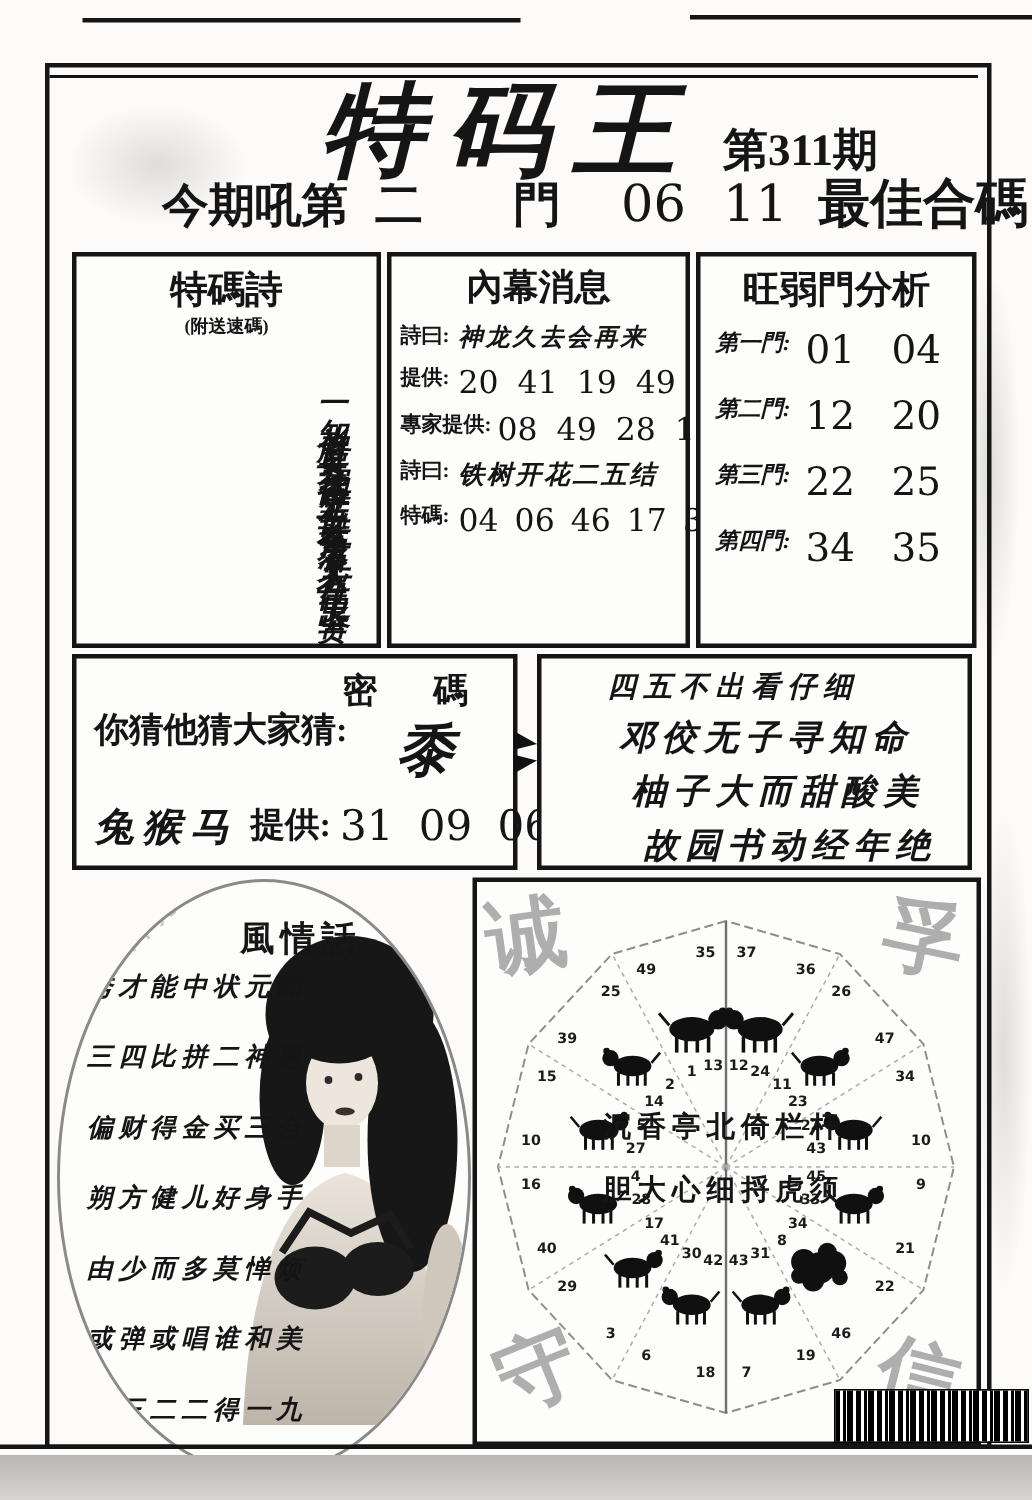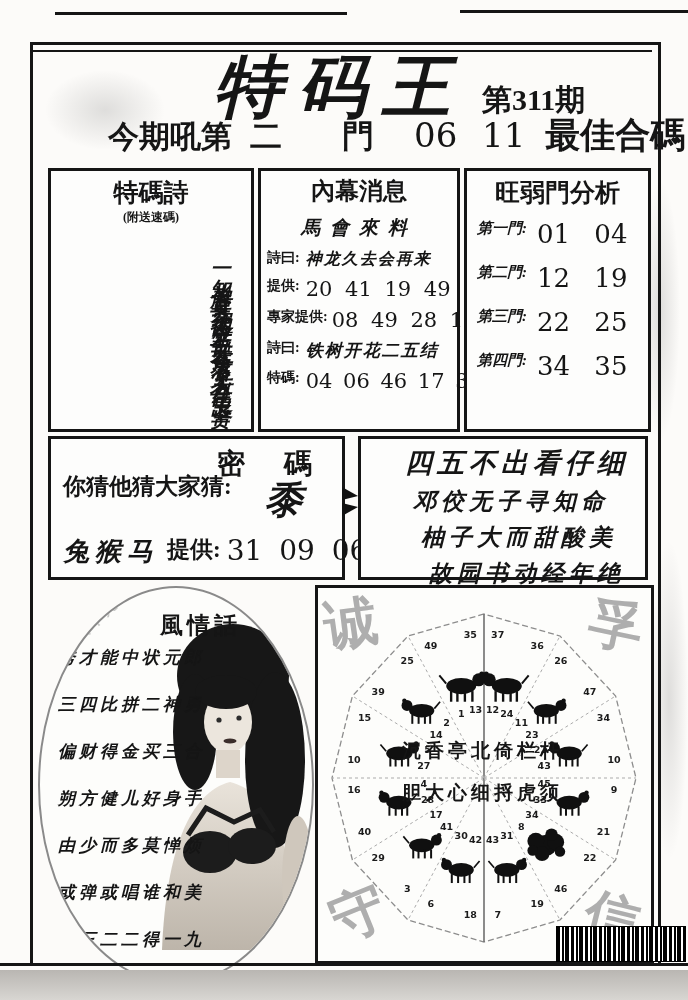--- a/index.html
+++ b/index.html
@@ -57,21 +57,20 @@
   <div class="vpoem callig abs" style="left:8px;right:8px;top:62px;height:190px;font-size:20px;justify-content:center;display:flex;">
     <div>一知半解且要九</div>
     <div>家徒四壁无生计</div>
     <div>躲在角落不见人</div>
     <div>五百年中出圣贤</div>
   </div>
 </div>
 
 <div class="box" style="left:258px;top:168px;width:196px;height:258px;">
   <div class="center label" style="font-size:24px;margin-top:4px;">內幕消息</div>
-  <div class="center callig" style="font-size:19px;letter-spacing:10px;margin-top:8px;">馬會來料</div>
   <div style="padding:8px 6px 0 6px;">
     <div class="row-line" style="margin-bottom:7px;">
       <span class="label nowrap" style="font-size:14px;">詩曰:</span>
       <span class="callig nowrap" style="font-size:16px;margin-left:6px;letter-spacing:2px;">神龙久去会再来</span>
     </div>
     <div class="row-line" style="margin-bottom:7px;">
       <span class="label nowrap" style="font-size:14px;">提供:</span>
       <span class="num nowrap" style="font-size:21px;margin-left:6px;word-spacing:6px;">20 41 19 49 32</span>
     </div>
     <div class="row-line" style="margin-bottom:7px;">
@@ -91,51 +90,51 @@
 
 <div class="box" style="left:464px;top:168px;width:181px;height:258px;">
   <div class="center label" style="font-size:25px;margin-top:5px;">旺弱門分析</div>
   <div style="padding:10px 8px 0 10px;">
     <div class="row-line" style="margin-bottom:14px;">
       <span class="callig nowrap" style="font-size:15px;">第一門:</span>
       <span class="num nowrap" style="font-size:26px;margin-left:10px;word-spacing:16px;">01 04</span>
     </div>
     <div class="row-line" style="margin-bottom:14px;">
       <span class="callig nowrap" style="font-size:15px;">第二門:</span>
-      <span class="num nowrap" style="font-size:26px;margin-left:10px;word-spacing:16px;">12 19</span>
+      <span class="num nowrap" style="font-size:26px;margin-left:10px;word-spacing:16px;">12 20</span>
     </div>
     <div class="row-line" style="margin-bottom:14px;">
       <span class="callig nowrap" style="font-size:15px;">第三門:</span>
       <span class="num nowrap" style="font-size:26px;margin-left:10px;word-spacing:16px;">22 25</span>
     </div>
     <div class="row-line" style="margin-bottom:14px;">
       <span class="callig nowrap" style="font-size:15px;">第四門:</span>
       <span class="num nowrap" style="font-size:26px;margin-left:10px;word-spacing:16px;">34 35</span>
     </div>
   </div>
 </div>
 
 <div class="box" style="left:48px;top:436px;width:291px;height:138px;">
-  <div class="abs label nowrap" style="right:14px;top:6px;font-size:28px;letter-spacing:16px;">密 碼</div>
+  <div class="abs label nowrap" style="right:14px;top:6px;font-size:23px;letter-spacing:16px;">密 碼</div>
   <div class="abs label nowrap" style="left:12px;top:32px;font-size:23px;">你猜他猜大家猜:</div>
   <div class="abs callig nowrap" style="right:40px;top:36px;font-size:38px;">黍</div>
   <div class="abs row-line nowrap" style="left:12px;bottom:8px;">
     <span class="callig" style="font-size:26px;letter-spacing:6px;">兔猴马</span>
     <span class="label" style="font-size:23px;margin-left:8px;">提供:</span>
     <span class="num" style="font-size:28px;margin-left:6px;word-spacing:8px;">31 09 06</span>
   </div>
 </div>
 
 <div class="abs" style="left:342px;top:487px;">
   <div class="tri-up"></div>
     <div class="tri-dn"></div>
 </div>
 
 <div class="box" style="left:358px;top:436px;width:284px;height:138px;">
-  <div class="callig nowrap" style="font-size:27px;letter-spacing:5px;margin:6px 0 0 44px;">四五不出看仔细</div>
+  <div class="callig nowrap" style="font-size:19px;letter-spacing:5px;margin:6px 0 0 44px;">四五不出看仔细</div>
   <div class="callig nowrap" style="font-size:23px;letter-spacing:5px;margin:5px 0 0 52px;">邓佼无子寻知命</div>
   <div class="callig nowrap" style="font-size:23px;letter-spacing:5px;margin:5px 0 0 60px;">柚子大而甜酸美</div>
   <div class="callig nowrap" style="font-size:23px;letter-spacing:5px;margin:5px 0 0 68px;">故园书动经年绝</div>
 </div>
 
 <div class="abs" style="left:38px;top:586px;width:272px;height:394px;border:2px solid #8a8a8a;border-radius:50%;overflow:hidden;background:#fdfdfb;">
 
   <svg class="abs" style="left:108px;top:22px;" width="164" height="340" viewBox="0 0 164 340">
     <defs>
       <linearGradient id="skin" x1="0" y1="0" x2="0" y2="1">

